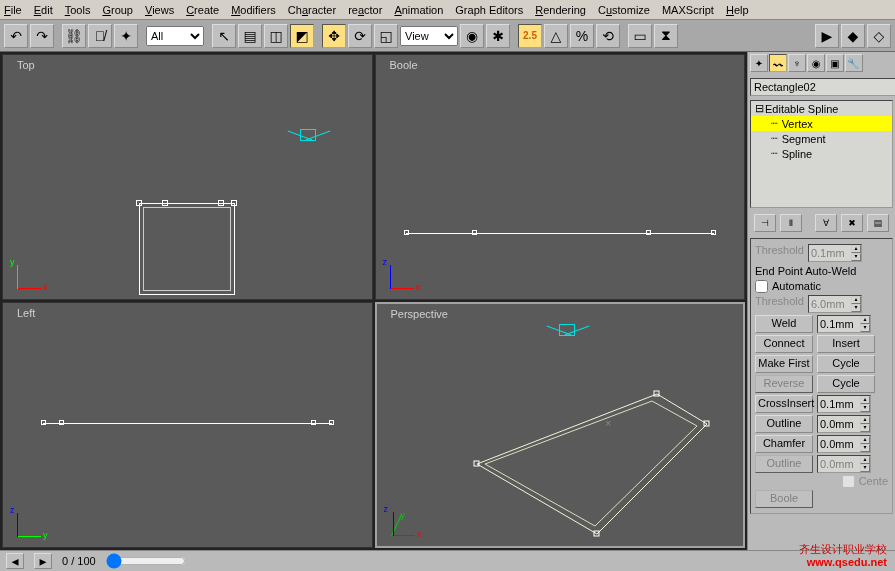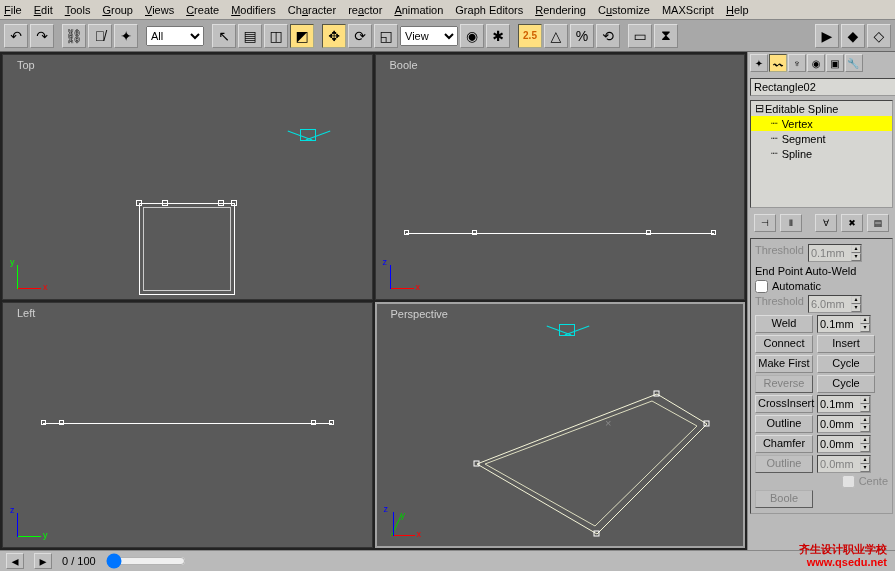--- a/index.html
+++ b/index.html
@@ -46,21 +46,21 @@
 .rbtn.half { width: 58px; }
 .rbtn.dis { color: #808080; border-color: #b0b0b0; }
 .spin { display: flex; border: 1px inset #999; background: #d4d4d0; }
 .spin input { width: 42px; border: none; background: transparent; font-size: 11px; padding: 1px 2px; height: 16px; }
 .spin.dis input { color: #808080; }
 .spin .arrows { width: 10px; display: flex; flex-direction: column; }
 .spin .arrows div { height: 8px; border: 1px outset #ccc; font-size: 6px; line-height: 4px; text-align:center; }
 .statusbar { height: 21px; background: #bababa; display: flex; align-items: center; padding: 0 6px; border-top: 1px solid #888; gap: 10px; }
 .statusbar input[type=range] { width: 80px; }
 .wm { position:absolute; right:8px; bottom:2px; text-align:right; font-size:12px; line-height:13px; pointer-events:none;}
-.wm .l1{color:#c00;font-weight:bold;}
+.wm .l1{color:#c00;font-weight:normal;}
 .wm .l2{color:#e00;font-weight:bold;}
 .cammark { position:absolute; width:16px; height:12px; border:1px solid #00e0e0; }
 .cammark::before,.cammark::after{content:"";position:absolute;background:#00e0e0;height:1px;width:26px;top:5px;}
 .cammark::before{left:-14px;transform:rotate(20deg);}
 .cammark::after{left:4px;transform:rotate(-20deg);}
 </style>
 </head>
 <body>
 
 <div class="menubar">

